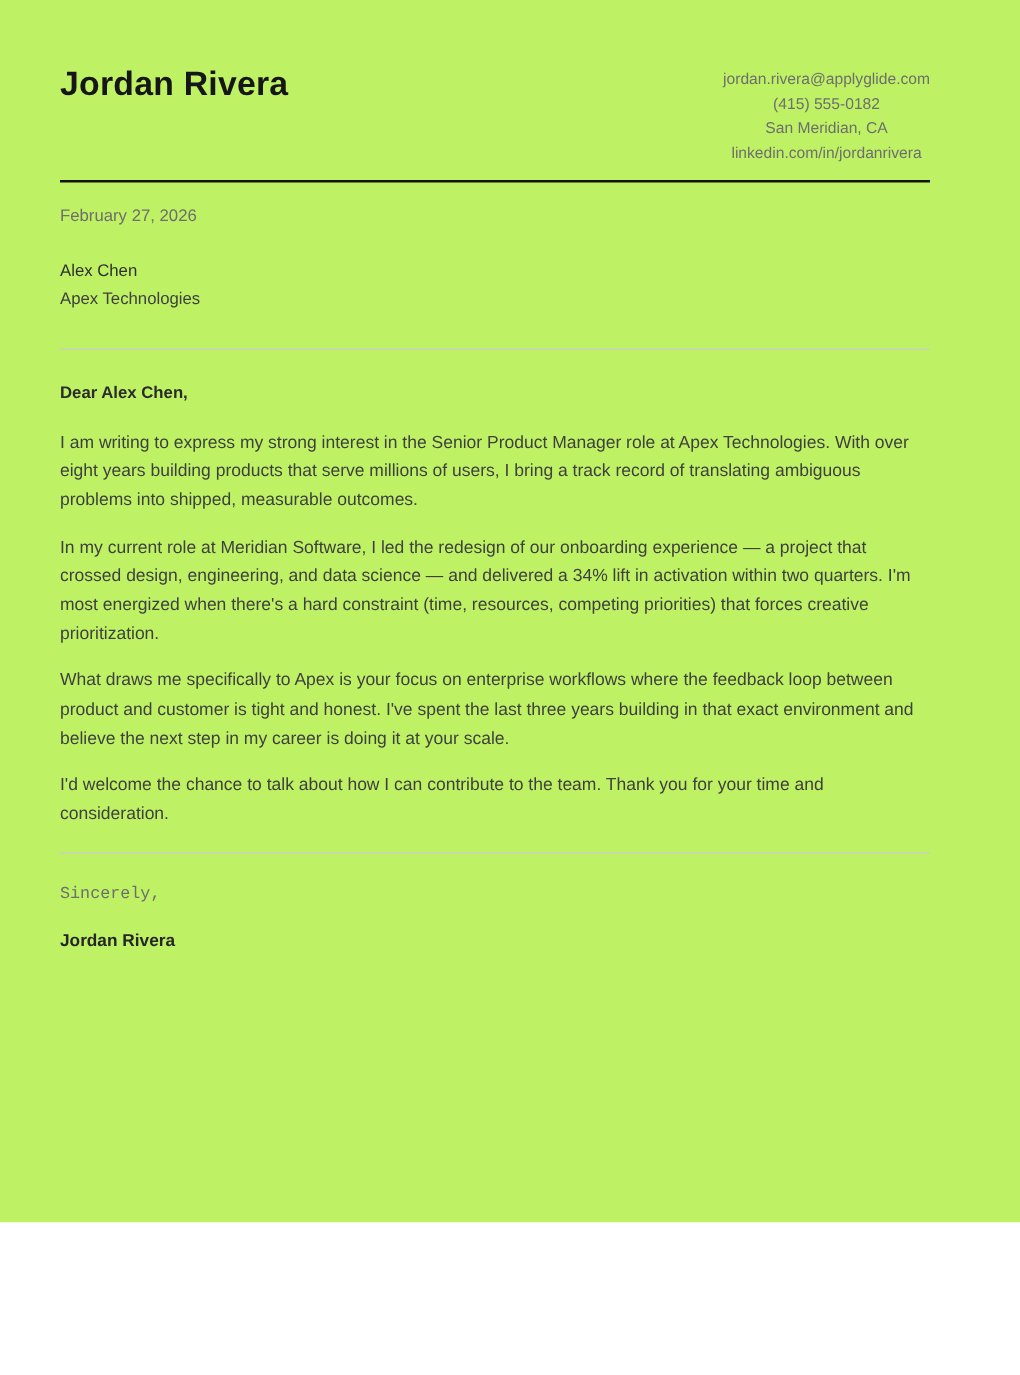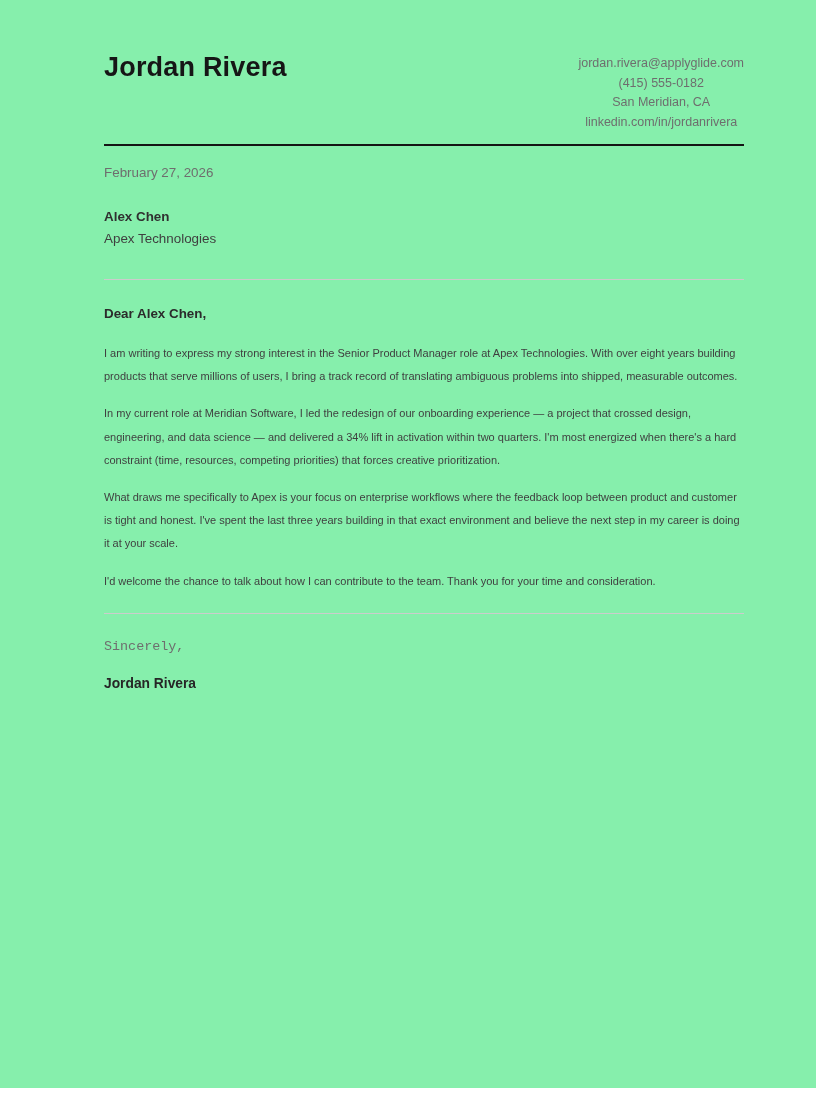--- a/index.html
+++ b/index.html
@@ -2,24 +2,24 @@
 <html><head>
 <meta charset="utf-8">
 <style>
   html, body {
     margin: 0;
     padding: 0;
     background: #ffffff;
   }
   .page {
     width: 816px;
-    height: 1088px;
+    height: 978px;
     box-sizing: border-box;
-    padding: 52px 72px 0 104px;
-    background: #86efac;
+    padding: 52px 72px 0 48px;
+    background: #bef264;
     font-family: "Liberation Sans", sans-serif;
     overflow: hidden;
   }
   .letter-header {
     display: flex;
     justify-content: space-between;
     align-items: flex-start;
     border-bottom: 2px solid #141414;
     padding-bottom: 12px;
   }
@@ -44,21 +44,21 @@
     font-size: 13.4px;
     line-height: 21px;
   }
   .recipient-block {
     margin-top: 23px;
     font-size: 13.4px;
     line-height: 21.5px;
     color: #3f3f3f;
   }
   .recipient-name {
-    font-weight: 700;
+    font-weight: 400;
     color: #303030;
   }
   .divider {
     border: none;
     border-top: 1px solid #cccccc;
     margin: 30px 0 0 0;
   }
   .divider-closing {
     border: none;
     border-top: 1px solid #cccccc;
@@ -66,21 +66,21 @@
   }
   .salutation {
     margin: 22px 0 17px 0;
     font-size: 13.4px;
     font-weight: 700;
     color: #2b2b2b;
     line-height: 23px;
   }
   .para {
     margin: 14px 0 0 0;
-    font-size: 11px;
+    font-size: 14px;
     line-height: 23.2px;
     color: #3f3f3f;
   }
   .closing-line {
     margin: 21px 0 0 0;
     color: #6e6e6e;
     font-size: 13.4px;
     line-height: 23px;
     font-family: Liberation Mono, monospace;
   }

